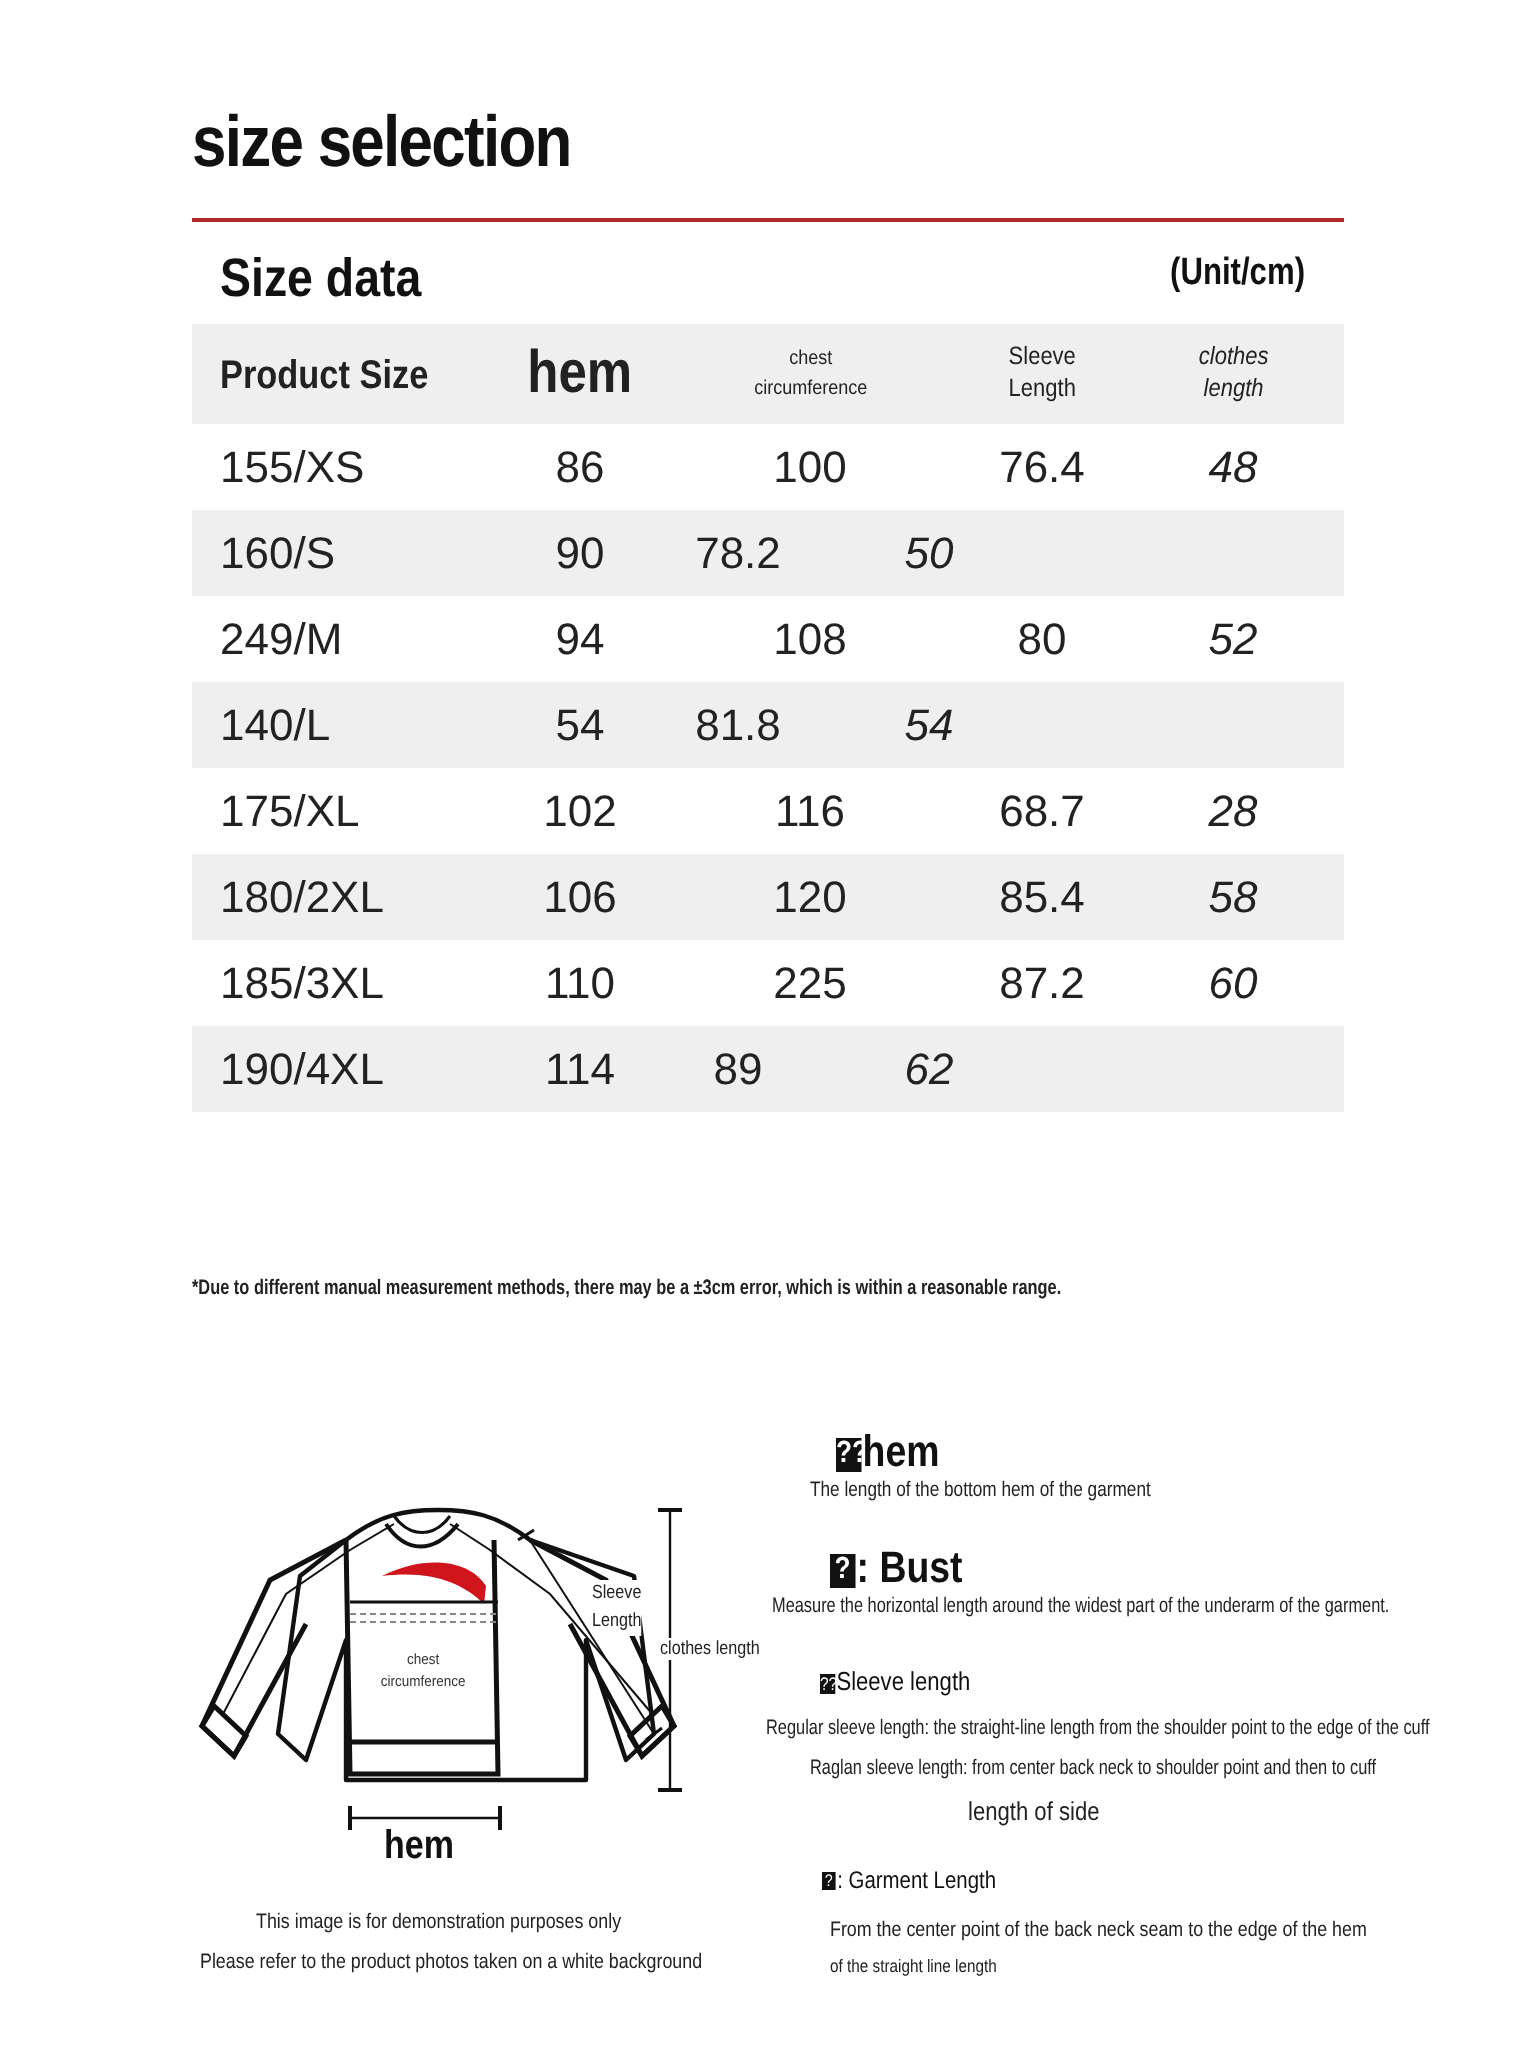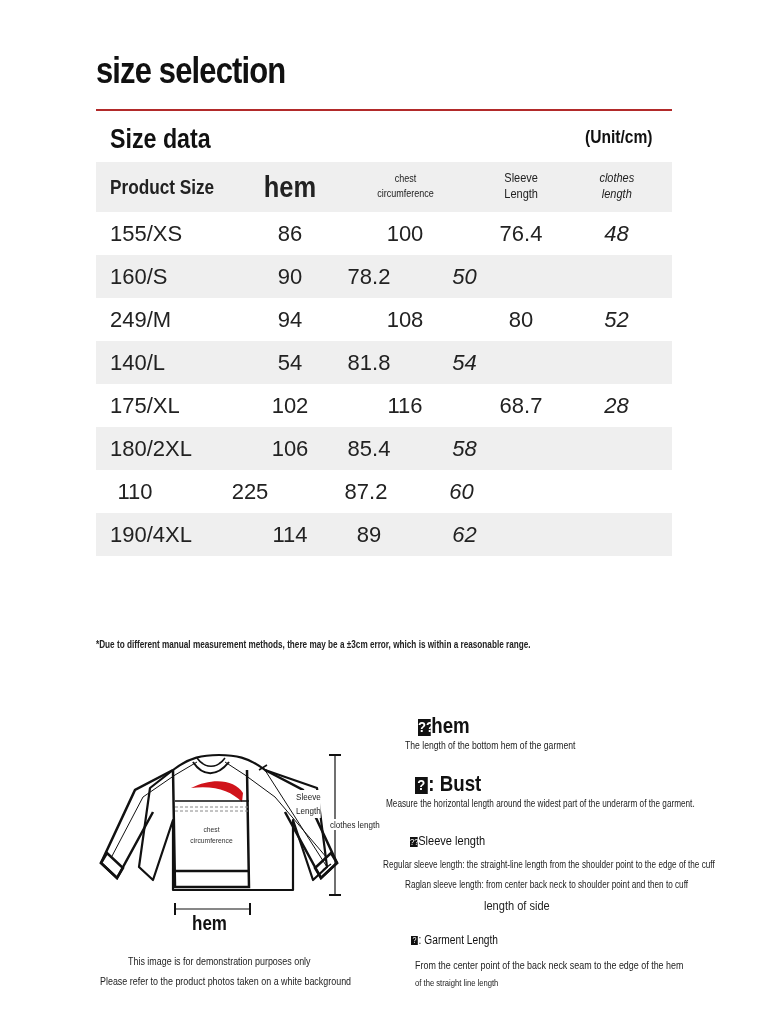--- a/index.html
+++ b/index.html
@@ -85,24 +85,26 @@
   <div class="row">
     <div class="cell c0">175/XL</div>
     <div class="cell c1">102</div>
     <div class="cell c2">116</div>
     <div class="cell c3">68.7</div>
     <div class="cell c4">28</div>
   </div>
   <div class="row shade">
     <div class="cell c0">180/2XL</div>
     <div class="cell c1">106</div>
+    <div class="cell c2">120</div>
     <div class="cell c3">85.4</div>
     <div class="cell c4">58</div>
   </div>
   <div class="row">
+    <div class="cell c0">185/3XL</div>
     <div class="cell c1">110</div>
     <div class="cell c2">225</div>
     <div class="cell c3">87.2</div>
     <div class="cell c4">60</div>
   </div>
   <div class="row shade">
     <div class="cell c0">190/4XL</div>
     <div class="cell c1">114</div>
     <div class="cell c3">89</div>
     <div class="cell c4">62</div>

